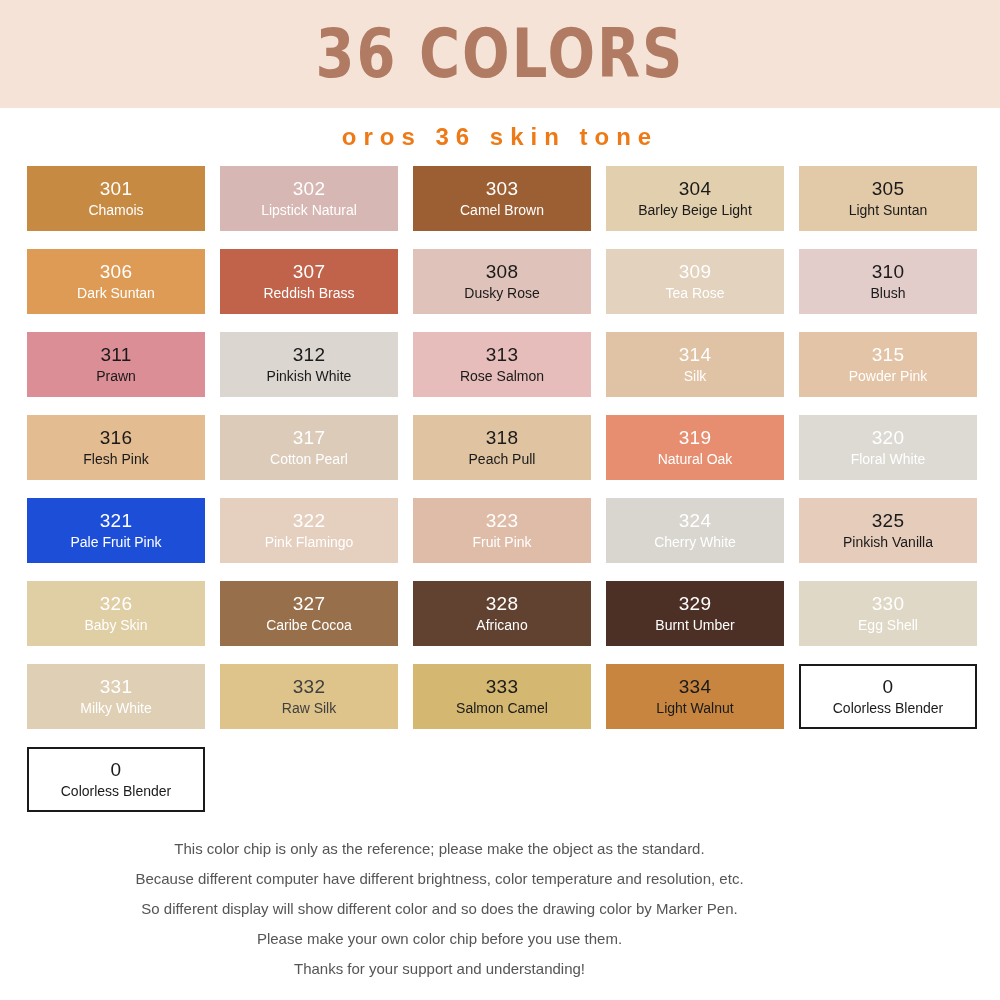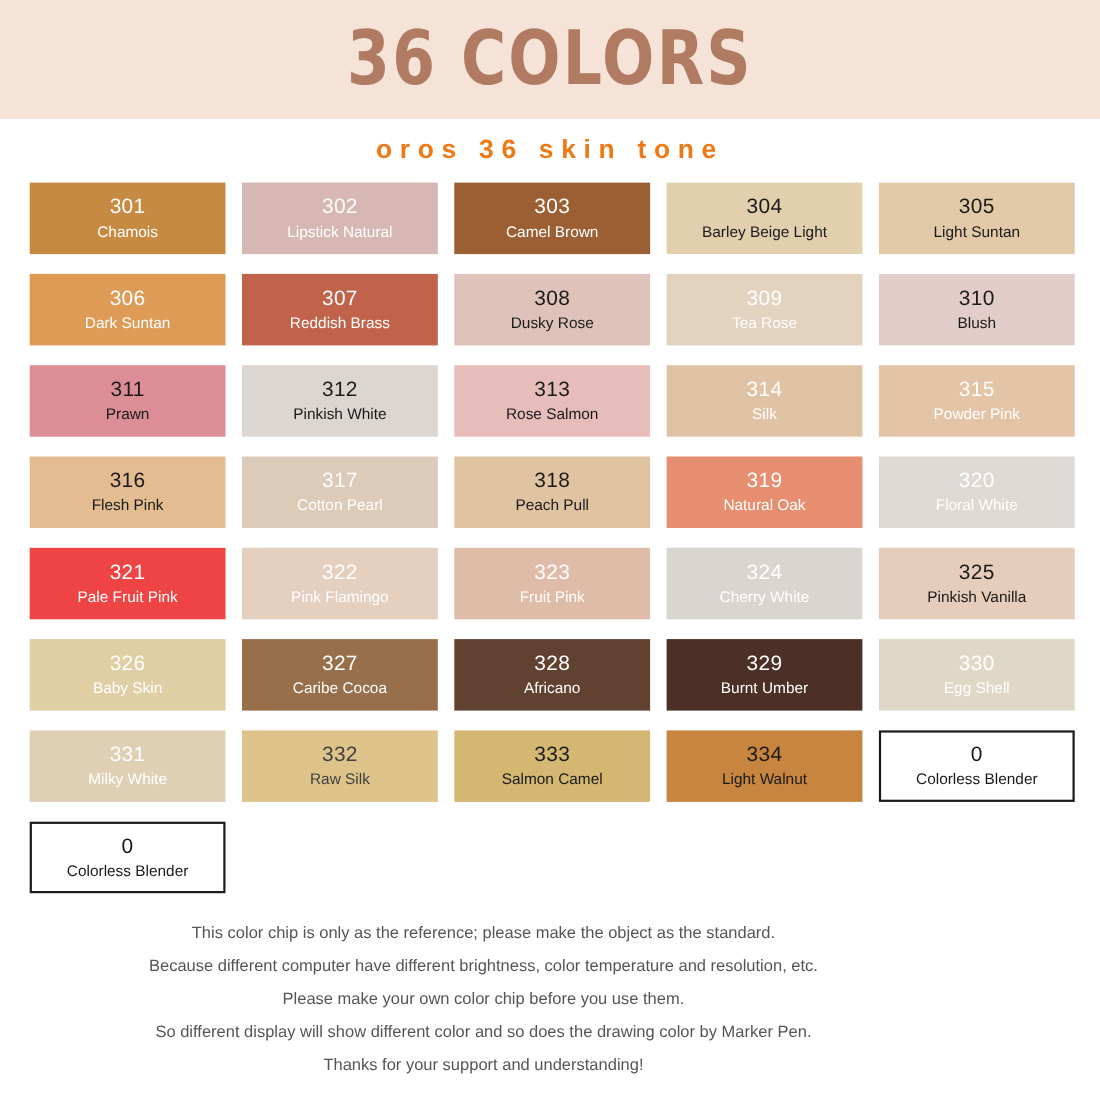--- a/index.html
+++ b/index.html
@@ -193,21 +193,21 @@
       <div class="swatch" style="background: rgb(230, 142, 111); color: rgb(255, 255, 255);">
         <div class="swatch-code">319</div>
         <div class="swatch-name">Natural Oak</div>
       </div>
       <div class="swatch" style="background: rgb(220, 218, 211); color: rgb(255, 255, 255);">
         <div class="swatch-code">320</div>
         <div class="swatch-name">Floral White</div>
       </div>
     </div>
     <div class="grid-row">
-      <div class="swatch" style="background: #ef4444; color: rgb(255, 255, 255);">
+      <div class="swatch" style="background: #1d4ed8; color: rgb(255, 255, 255);">
         <div class="swatch-code">321</div>
         <div class="swatch-name">Pale Fruit Pink</div>
       </div>
       <div class="swatch" style="background: rgb(229, 207, 191); color: rgb(255, 255, 255);">
         <div class="swatch-code">322</div>
         <div class="swatch-name">Pink Flamingo</div>
       </div>
       <div class="swatch" style="background: rgb(223, 188, 167); color: rgb(255, 255, 255);">
         <div class="swatch-code">323</div>
         <div class="swatch-name">Fruit Pink</div>
@@ -269,16 +269,16 @@
       <div class="swatch blender" style="color: rgb(26, 26, 26);">
         <div class="swatch-code">0</div>
         <div class="swatch-name">Colorless Blender</div>
       </div>
     </div>
   </div>
 
 <div class="footer" id="footer-block">
     <div class="footer-line">This color chip is only as the reference; please make the object as the standard.</div>
     <div class="footer-line">Because different computer have different brightness, color temperature and resolution, etc.</div>
+    <div class="footer-line">So different display will show different color and so does the drawing color by Marker Pen.</div>
     <div class="footer-line">Please make your own color chip before you use them.</div>
-    <div class="footer-line">So different display will show different color and so does the drawing color by Marker Pen.</div>
     <div class="footer-line">Thanks for your support and understanding!</div>
   </div>
 
 </body></html>

